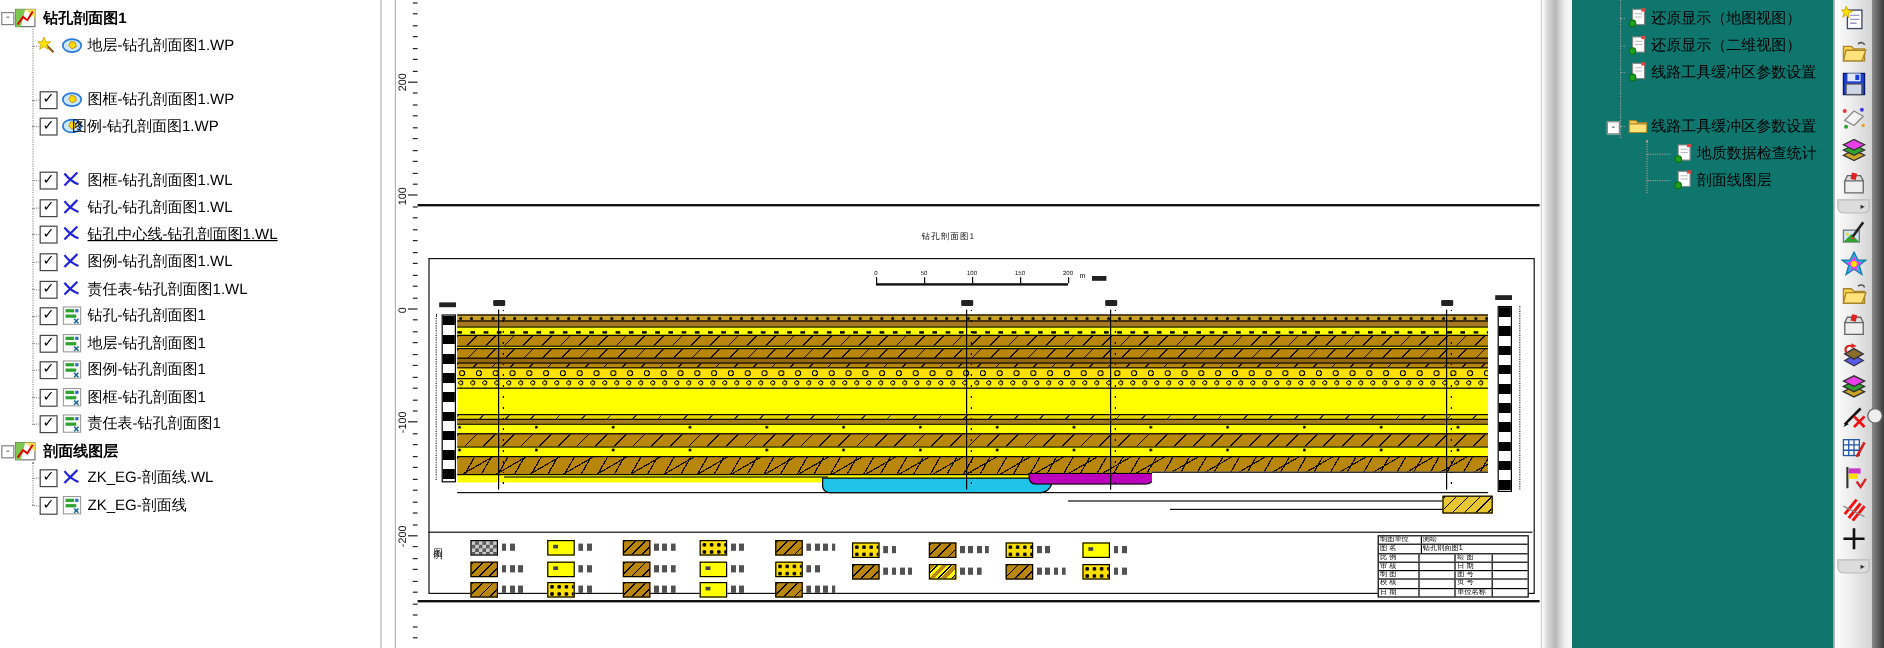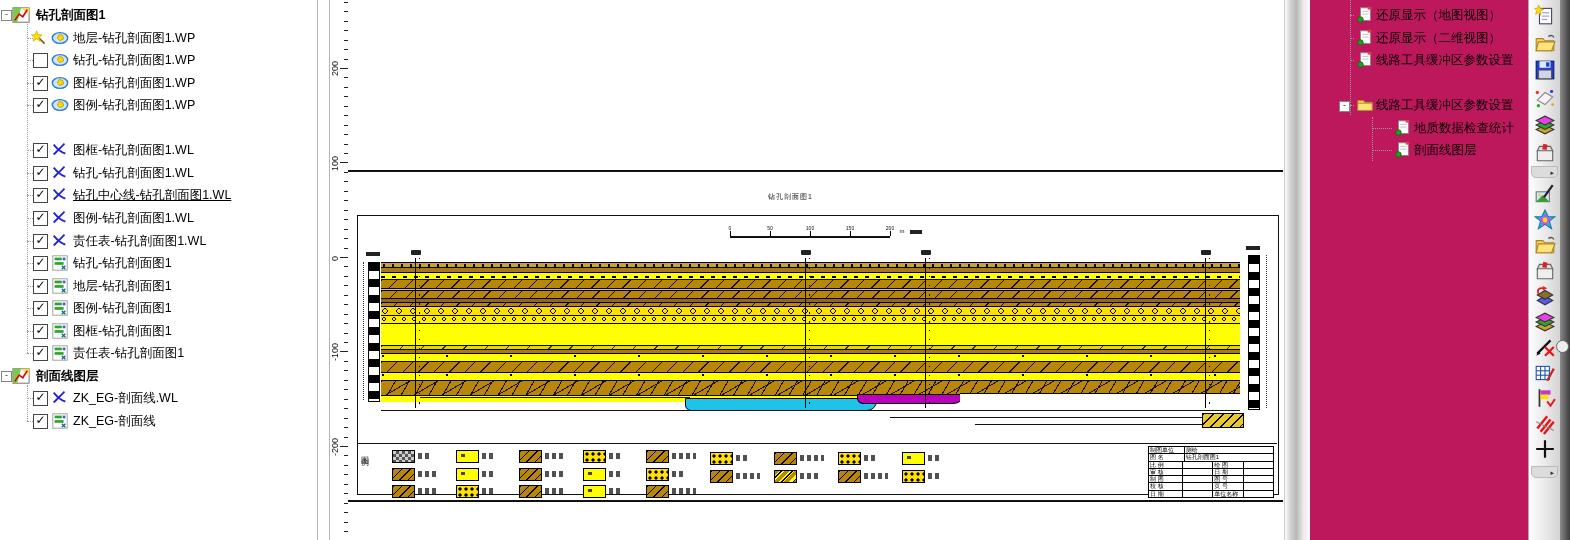--- a/index.html
+++ b/index.html
@@ -112,52 +112,41 @@
           </svg>
         </div>
         <div class="ticon" style="left: 51px;">
           <svg viewBox="0 0 20 20">
             <ellipse cx="10" cy="10" rx="8.5" ry="6" fill="#cfe7fa" stroke="#2b7bd6" stroke-width="1.6"></ellipse>
             <polygon points="9,6 13,7 14,11 10,13 7,10" fill="#ffd800" stroke="#b08f00" stroke-width="0.8"></polygon>
           </svg>
         </div>
         <div class="tlabel" style="left: 73px;">地层-钻孔剖面图1.WP</div>
       </div>
-      <div class="trow" style="top: 49.1px;">
-        <div class="hdot" style="left: 27px; width: 8px; top: 11px;"></div>
-        <div class="cbox" style="left: 33px;"></div>
+      <div class="trow" style="top: 71.65px;">
+        <div class="hdot" style="left: 27px; width: 8px; top: 11px;"></div>
+        <div class="cbox" style="left: 33px;">✓</div>
         <div class="ticon" style="left: 51px;">
           <svg viewBox="0 0 20 20">
             <ellipse cx="10" cy="10" rx="8.5" ry="6" fill="#cfe7fa" stroke="#2b7bd6" stroke-width="1.6"></ellipse>
             <polygon points="9,6 13,7 14,11 10,13 7,10" fill="#ffd800" stroke="#b08f00" stroke-width="0.8"></polygon>
           </svg>
         </div>
-        <div class="tlabel" style="left: 73px;">钻孔-钻孔剖面图1.WP</div>
-      </div>
-      <div class="trow" style="top: 71.65px;">
+        <div class="tlabel" style="left: 73px;">图框-钻孔剖面图1.WP</div>
+      </div>
+      <div class="trow" style="top: 94.2px;">
         <div class="hdot" style="left: 27px; width: 8px; top: 11px;"></div>
         <div class="cbox" style="left: 33px;">✓</div>
         <div class="ticon" style="left: 51px;">
           <svg viewBox="0 0 20 20">
             <ellipse cx="10" cy="10" rx="8.5" ry="6" fill="#cfe7fa" stroke="#2b7bd6" stroke-width="1.6"></ellipse>
             <polygon points="9,6 13,7 14,11 10,13 7,10" fill="#ffd800" stroke="#b08f00" stroke-width="0.8"></polygon>
           </svg>
         </div>
-        <div class="tlabel" style="left: 73px;">图框-钻孔剖面图1.WP</div>
-      </div>
-      <div class="trow" style="top: 94.2px;">
-        <div class="hdot" style="left: 27px; width: 8px; top: 11px;"></div>
-        <div class="cbox" style="left: 33px;">✓</div>
-        <div class="ticon" style="left: 51px;">
-          <svg viewBox="0 0 20 20">
-            <ellipse cx="10" cy="10" rx="8.5" ry="6" fill="#cfe7fa" stroke="#2b7bd6" stroke-width="1.6"></ellipse>
-            <polygon points="9,6 13,7 14,11 10,13 7,10" fill="#ffd800" stroke="#b08f00" stroke-width="0.8"></polygon>
-          </svg>
-        </div>
-        <div class="tlabel" style="left: 73px;">图例-钻孔剖面图1.WP</div>
+        <div class="tlabel" style="left: 60px;">图例-钻孔剖面图1.WP</div>
       </div>
       <div class="trow" style="top: 139.3px;">
         <div class="hdot" style="left: 27px; width: 8px; top: 11px;"></div>
         <div class="cbox" style="left: 33px;">✓</div>
         <div class="ticon" style="left: 51px;">
           <svg viewBox="0 0 20 20">
             <path d="M3 4 C7 9 10 12 16 14" fill="none" stroke="#2222dd" stroke-width="2"></path>
             <path d="M15 3 C11 7 8 10 3 15" fill="none" stroke="#2222dd" stroke-width="2"></path>
           </svg>
         </div>
@@ -524,21 +513,21 @@
         <div class="tb-row">
           <div class="tb-cell" style="width: 27.4194%;">日  期</div>
           <div class="tb-cell" style="width: 24.1935%;"></div>
           <div class="tb-cell" style="width: 24.1935%;">单位名称</div>
           <div class="tb-cell" style="width: 24.1935%;"></div>
         </div>
       </div>
     </div>
 
   <div id="vscroll"></div>
-  <div id="right-tree" class="abs" style="left:1310px;top:0;width:218px;height:540px;background:#be185d;">
+  <div id="right-tree" class="abs" style="left:1310px;top:0;width:218px;height:540px;background:#0f766e;">
       <div class="vdot" style="left: 40px; top: 0px; height: 115px;"></div>
       <div class="vdot" style="left: 62px; top: 117px; height: 44px;"></div>
       <div class="trow" style="top: 4px;">
         <div class="hdot" style="left: 40px; width: 4px; top: 11px;"></div>
         <div class="ticon" style="left: 46px;">
           <svg viewBox="0 0 20 20">
             <rect x="5" y="2" width="11" height="14" fill="#fff" stroke="#888"></rect>
             <line x1="7" y1="6" x2="14" y2="6" stroke="#bbb"></line>
             <line x1="7" y1="9" x2="14" y2="9" stroke="#bbb"></line>
             <rect x="13" y="1" width="4" height="3" fill="#d44"></rect>

